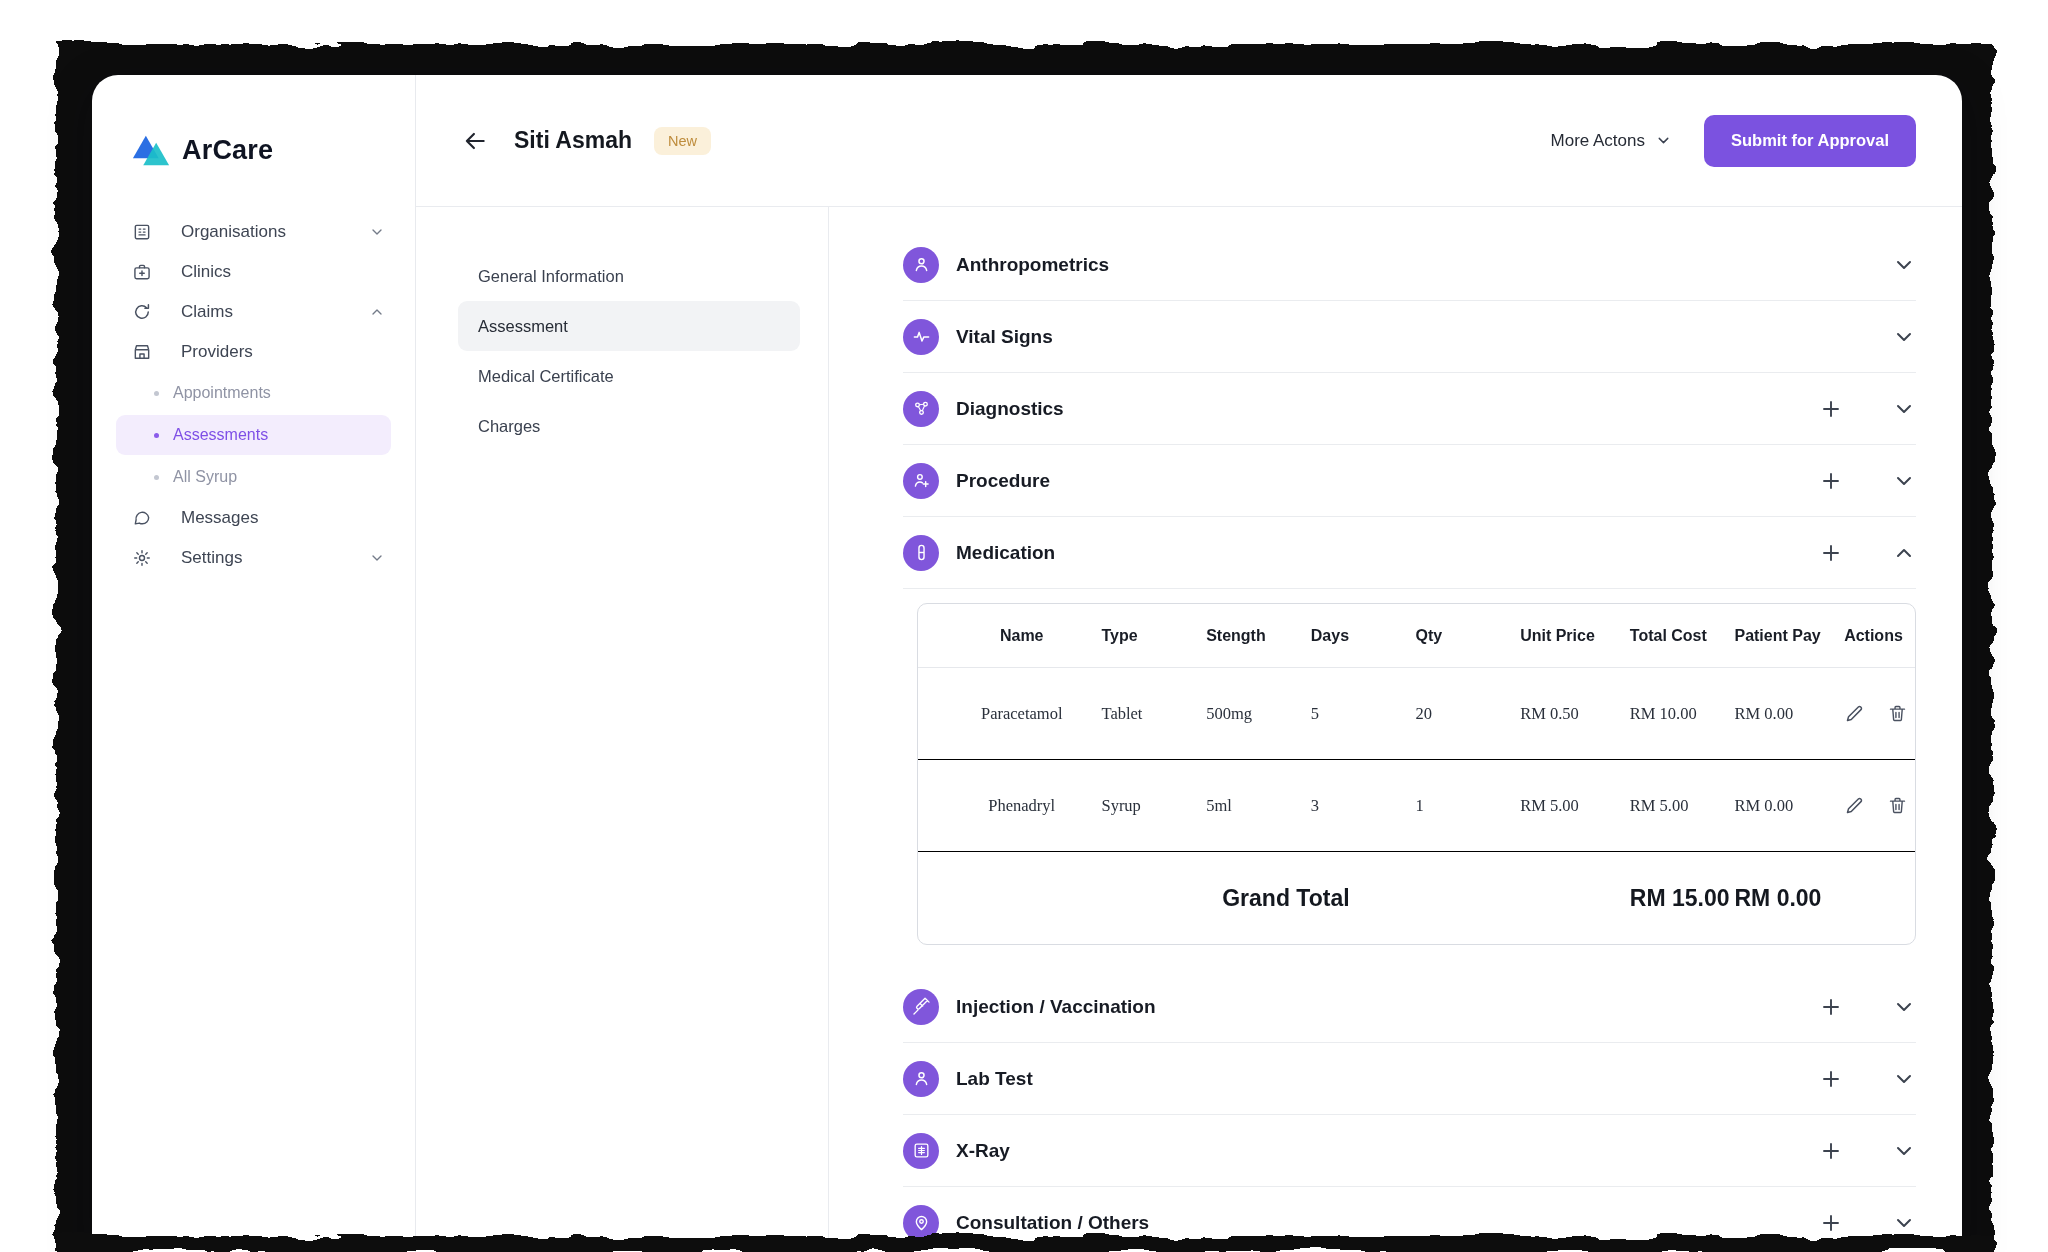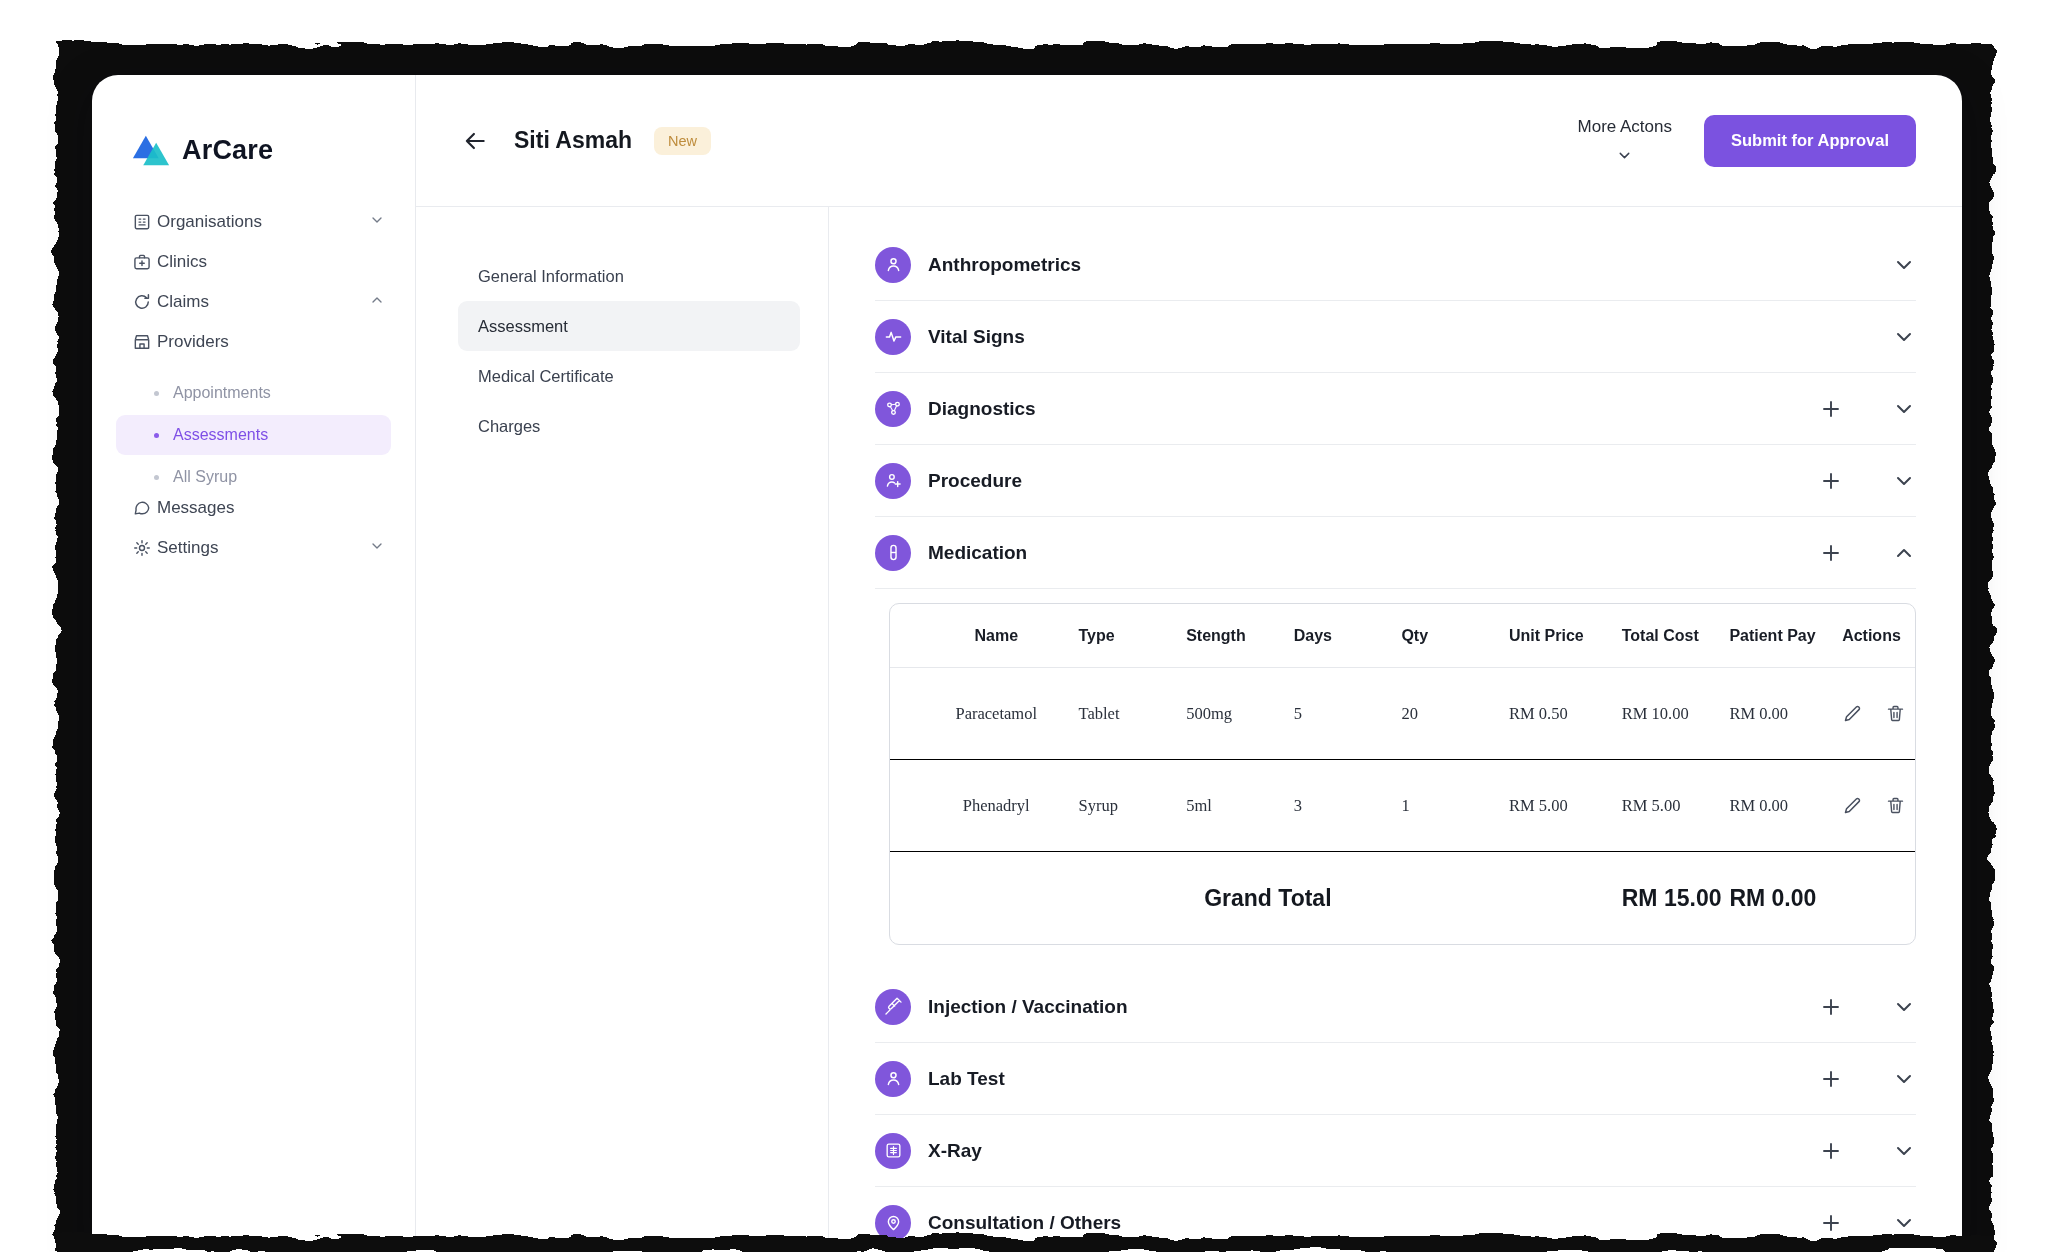--- a/index.html
+++ b/index.html
@@ -24,21 +24,21 @@
     background:#ffffff; border-radius:26px 26px 0 0;
     box-shadow:0 12px 40px rgba(8,10,18,.35);
     display:flex; overflow:hidden; z-index:1;
   }
   
   .sidebar{ width:324px; flex:0 0 324px; border-right:1px solid #E8EAEE; padding-top:60px; }
   .logo-row{ display:flex; align-items:center; gap:12px; padding-left:40px; }
   .brand-name{ font-size:27px; font-weight:800; color:#0F1422; letter-spacing:.2px; }
   .nav{ margin-top:46px; display:flex; flex-direction:column; }
   .nav-item{
-    height:40px; display:flex; gap:5px;
+    height:40px; display:flex; align-items:center; gap:29px;
     padding:0 30px 0 40px; color:#3E4553; font-size:17px; cursor:pointer;
   }
   .nav-item .ic{ width:20px; height:20px; color:#4A5262; flex:0 0 20px; }
   .nav-item .chev{ margin-left:auto; width:16px; height:16px; color:#747B89; }
   .nav-sub{
     height:40px; display:flex; align-items:center; gap:14px;
     margin:1px 24px; padding-left:38px; border-radius:9px;
     color:#8F93A4; font-size:16px; cursor:pointer;
   }
   .nav-sub .dot{ width:5px; height:5px; border-radius:50%; background:#C3C7D1; flex:0 0 5px; }
@@ -50,28 +50,28 @@
     height:132px; flex:0 0 132px; border-bottom:1px solid #E9EBEF;
     display:flex; align-items:center; padding:0 46px;
   }
   .back-btn{ width:26px; height:26px; color:#20242E; cursor:pointer; }
   .page-title{ font-size:23px; font-weight:700; color:#14181F; margin-left:26px; }
   .badge{
     margin-left:22px; background:#FBF0DA; color:#BE8C3C;
     font-size:14.5px; font-weight:500; padding:6px 14px; border-radius:8px;
   }
   .topbar-spacer{ flex:1; }
-  .more-actions{ display:flex; align-items:center; gap:10px; color:#262B35; font-size:17px; cursor:pointer;flex-direction:column; }
+  .more-actions{ display:flex; align-items:center; gap:10px; color:#262B35; font-size:17px; cursor:pointer; }
   .more-actions .chev{ width:17px; height:17px; color:#3A4150; }
   .submit-btn{
     margin-left:32px; background:#7B52E0; color:#ffffff; border:none;
     font-size:16.5px; font-weight:600; font-family:inherit;
     padding:0 27px; height:52px; border-radius:10px; cursor:pointer;
   }
-  .content-row{ flex:1; display:flex; min-height:0; }
+  .content-row{ flex:1; display:flex; min-height:0;gap:28px; }
   
   .subnav{ width:413px; flex:0 0 413px; border-right:1px solid #E9EBEF; padding:44px 28px 0 42px; }
   .subnav-item{
     height:50px; display:flex; align-items:center; padding:0 20px;
     border-radius:9px; font-size:16.5px; color:#3A414F; cursor:pointer;
   }
   .subnav-item.active{ background:#F2F3F5; color:#272C36; }
   
   .sections{ flex:1; padding:22px 46px 0 46px; min-width:0; }
   .section-row{

